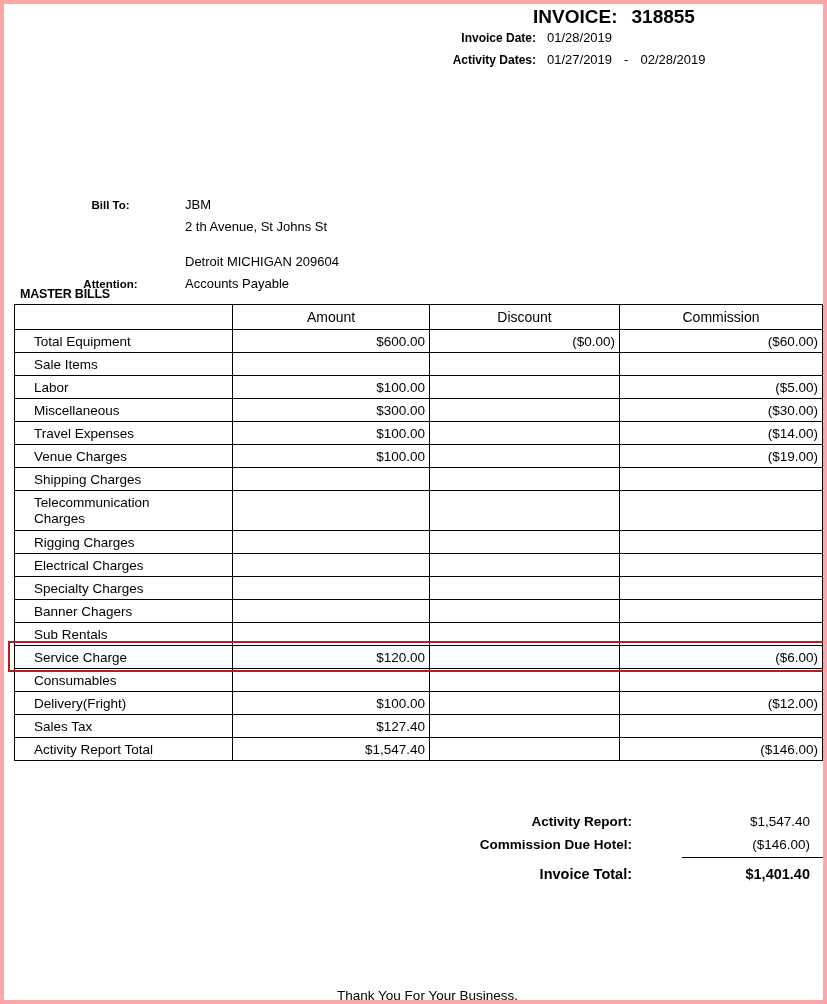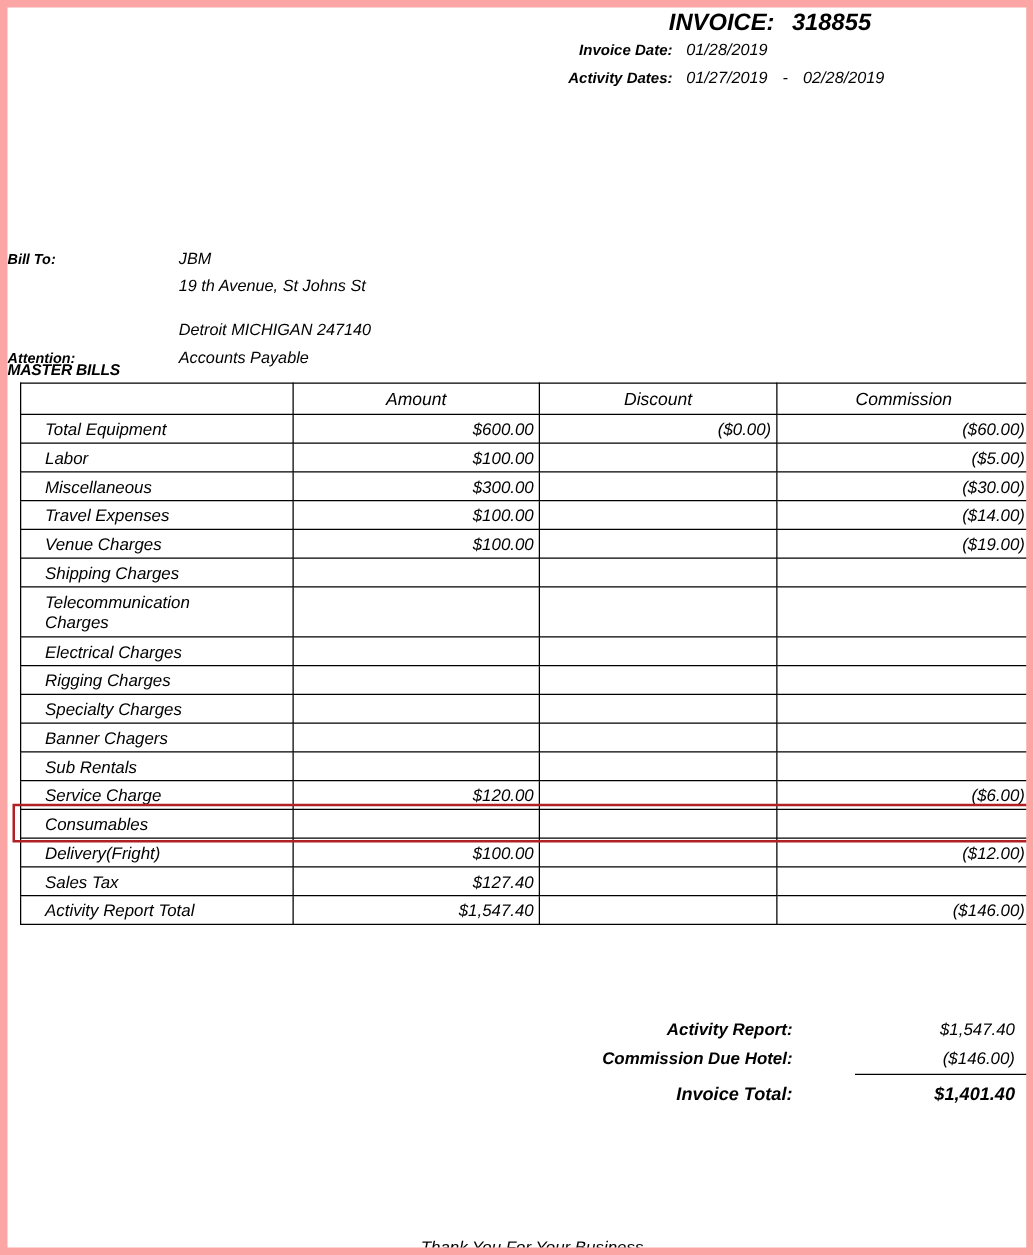--- a/index.html
+++ b/index.html
@@ -7,23 +7,22 @@
   body {
     font-family: "Liberation Sans", sans-serif;
     color: #000000;
     -webkit-font-smoothing: antialiased;
   }
   .page {
     position: relative;
     width: 827px;
     height: 1004px;
     background: #ffffff;
-    border: 6px solid #fca5a5;
+    border: 4px solid #fca5a5;
     overflow: hidden;
-    font-style: italic;
   }
 
   
   .title {
     position: absolute;
     top: 2px; left: 393px; width: 434px;
     text-align: center;
     font-size: 19px;
     font-weight: bold;
   }
@@ -40,29 +39,29 @@
     font-weight: bold; font-size: 12px;
   }
   .hdr-value { margin-left: 11px; font-size: 13px; }
   .hdr-dash { margin: 0 12px; font-size: 13px; }
 
   
   .billto { position: absolute; top: 155px; left: 0; }
   .bt-row { display: flex; align-items: baseline; height: 22px; }
   .bt-row.tight { height: 20px; }
   .bt-label {
-    width: 125px; text-align: left;
-    font-weight: bold; font-size: 11.5px;
+    width: 125px; text-align: center;
+    font-weight: bold; font-size: 11.5px; margin-left: 44px;
   }
   .bt-value { margin-left: 12px; font-size: 13px; margin-top: 38px; }
   .bt-spacer { height: 13px; }
 
   
   .section-title {
-    position: absolute; top: 283px; left: 0;
+    position: absolute; top: 283px; left: 16px;
     font-weight: bold; font-size: 12.5px; letter-spacing: -0.2px;
   }
   table.bills {
     position: absolute; top: 300px; left: 10px;
     width: 808px;
     border-collapse: collapse; table-layout: fixed;
   }
   .bills th, .bills td { border: 1px solid #000; overflow: hidden; }
   .bills th {
     height: 25px;
@@ -128,26 +127,26 @@
     <span class="hdr-value" style="margin-left:0;">02/28/2019</span>
   </div>
 
   <div class="billto">
     <div class="bt-row">
       <span class="bt-label">Bill To:</span>
       <span class="bt-value">JBM</span>
     </div>
     <div class="bt-row">
       <span class="bt-label"></span>
-      <span class="bt-value">19 th Avenue, St Johns St</span>
+      <span class="bt-value">2 th Avenue, St Johns St</span>
     </div>
     <div class="bt-spacer"></div>
     <div class="bt-row">
       <span class="bt-label"></span>
-      <span class="bt-value">Detroit MICHIGAN 247140</span>
+      <span class="bt-value">Detroit MICHIGAN 209604</span>
     </div>
     <div class="bt-row tight">
       <span class="bt-label">Attention:</span>
       <span class="bt-value">Accounts Payable</span>
     </div>
   </div>
 
   <div class="section-title">MASTER BILLS</div>
 
   <table class="bills">
@@ -166,20 +165,26 @@
       </tr>
     </thead>
     <tbody>
         <tr>
           <td class="label">Total Equipment</td>
           <td class="num">$600.00</td>
           <td class="num">($0.00)</td>
           <td class="num">($60.00)</td>
         </tr>
         <tr>
+          <td class="label">Sale Items</td>
+          <td class="num"></td>
+          <td class="num"></td>
+          <td class="num"></td>
+        </tr>
+        <tr>
           <td class="label">Labor</td>
           <td class="num">$100.00</td>
           <td class="num"></td>
           <td class="num">($5.00)</td>
         </tr>
         <tr>
           <td class="label">Miscellaneous</td>
           <td class="num">$300.00</td>
           <td class="num"></td>
           <td class="num">($30.00)</td>
@@ -202,27 +207,27 @@
           <td class="num"></td>
           <td class="num"></td>
         </tr>
         <tr class="tall">
           <td class="label">Telecommunication Charges</td>
           <td class="num"></td>
           <td class="num"></td>
           <td class="num"></td>
         </tr>
         <tr>
+          <td class="label">Rigging Charges</td>
+          <td class="num"></td>
+          <td class="num"></td>
+          <td class="num"></td>
+        </tr>
+        <tr>
           <td class="label">Electrical Charges</td>
-          <td class="num"></td>
-          <td class="num"></td>
-          <td class="num"></td>
-        </tr>
-        <tr>
-          <td class="label">Rigging Charges</td>
           <td class="num"></td>
           <td class="num"></td>
           <td class="num"></td>
         </tr>
         <tr>
           <td class="label">Specialty Charges</td>
           <td class="num"></td>
           <td class="num"></td>
           <td class="num"></td>
         </tr>

